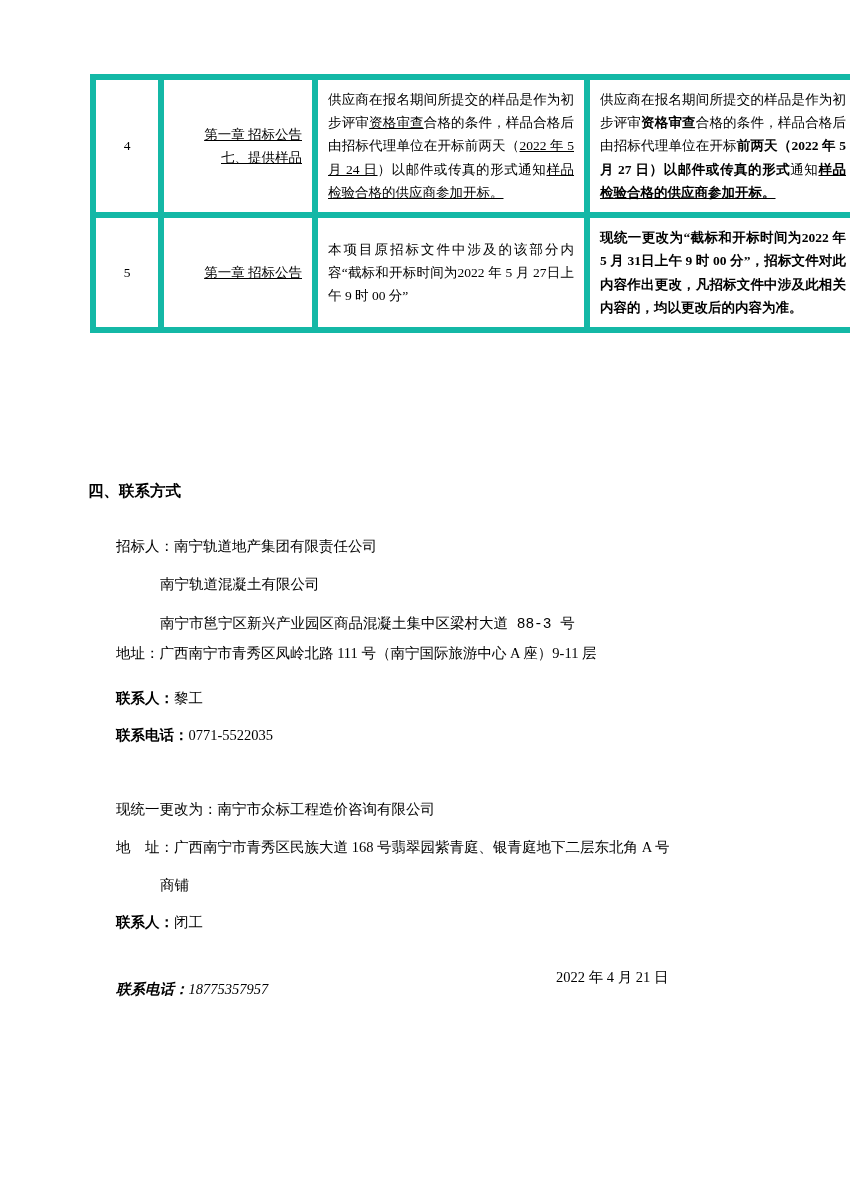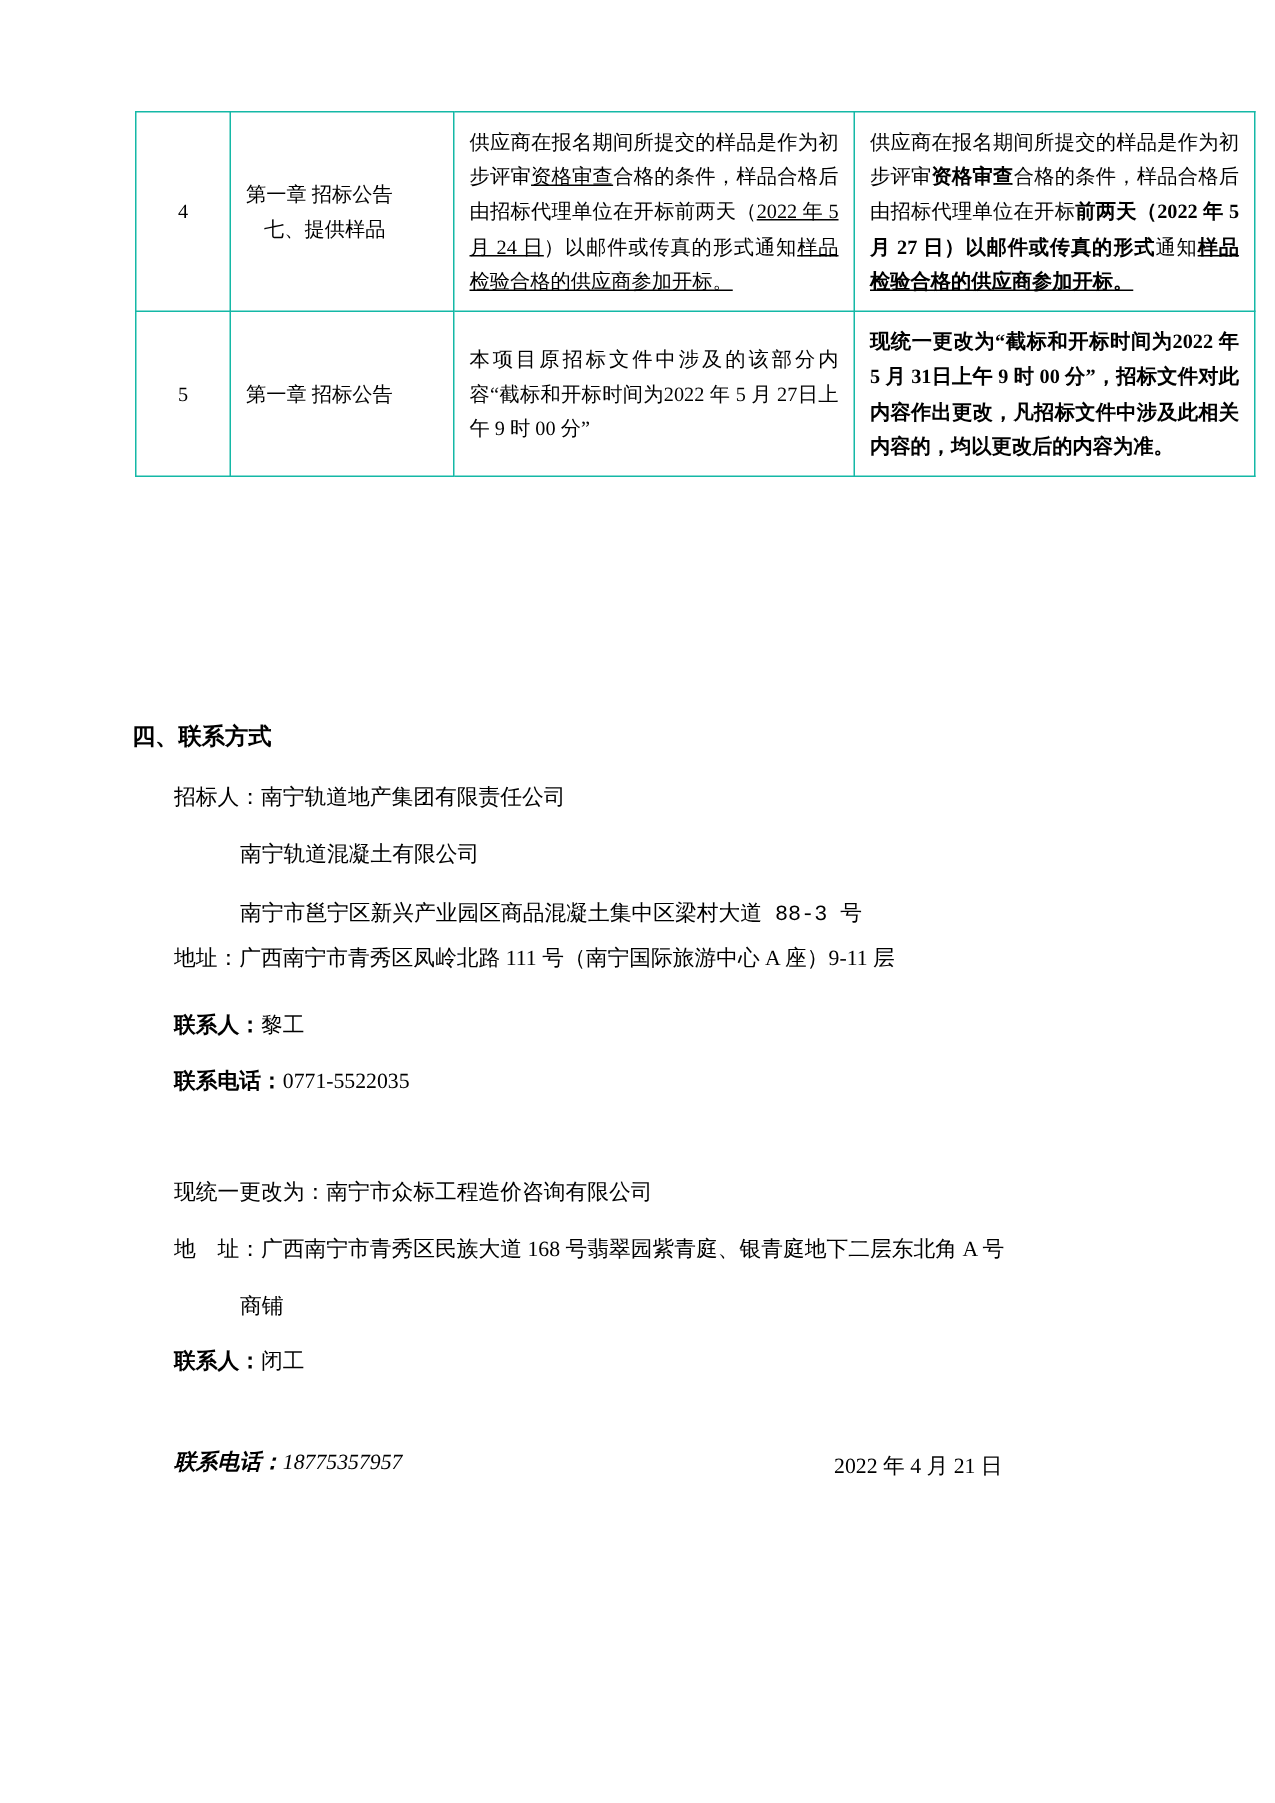--- a/index.html
+++ b/index.html
@@ -25,34 +25,35 @@
   
   .tbl {
     position: absolute;
     left: 90px;
     top: 74px;
     width: 670px;
     border-collapse: collapse;
     table-layout: fixed;
   }
   .tbl td {
-    border: 1px solid #14b8a6;
+    border: 6px solid #14b8a6;
     vertical-align: middle;
     padding: 8px 10px;
     font-size: 13.5px;
     line-height: 1.72;
   }
   .col-no   { width: 42px;  text-align: center; }
   .col-item { width: 128px; }
   .col-old  { width: 246px; }
   .col-new  { width: 246px; margin-top: 20px; }
 
   .item-cell {
-    text-align: left;
+    text-align: right;
     padding-left: 14px;
+    text-decoration: underline;
   }
   .item-line2 { padding-left: 12px; }
 
   .old-cell { text-align: justify; text-justify: inter-ideograph; }
   .new-cell { text-align: justify; text-justify: inter-ideograph; }
 
   
   .note {
     position: absolute;
     left: 110px;
@@ -65,20 +66,21 @@
     top: 481px;
     font-size: 15.5px;
     font-weight: bold;
   }
   .blk {
     position: absolute;
     left: 88px;
     font-size: 14.5px;
     line-height: 1.0;
     white-space: nowrap;
+    margin-top: 14px;
   }
   .ind1 { padding-left: 28px; }
   .ind2 { padding-left: 72px; }
   .lbl-b { font-weight: bold; }
 
   .date {
     position: absolute;
     left: 556px;
     top: 968px;
     font-size: 14.5px;

